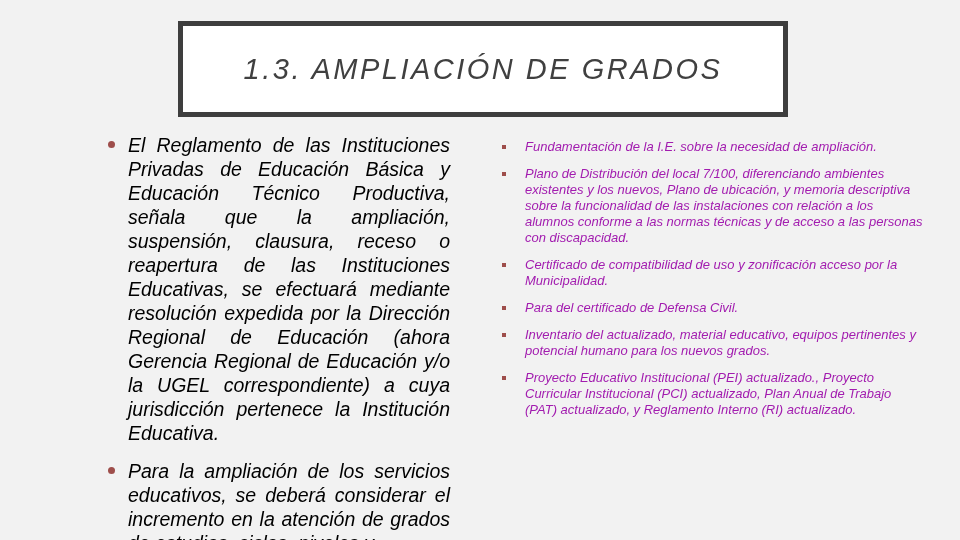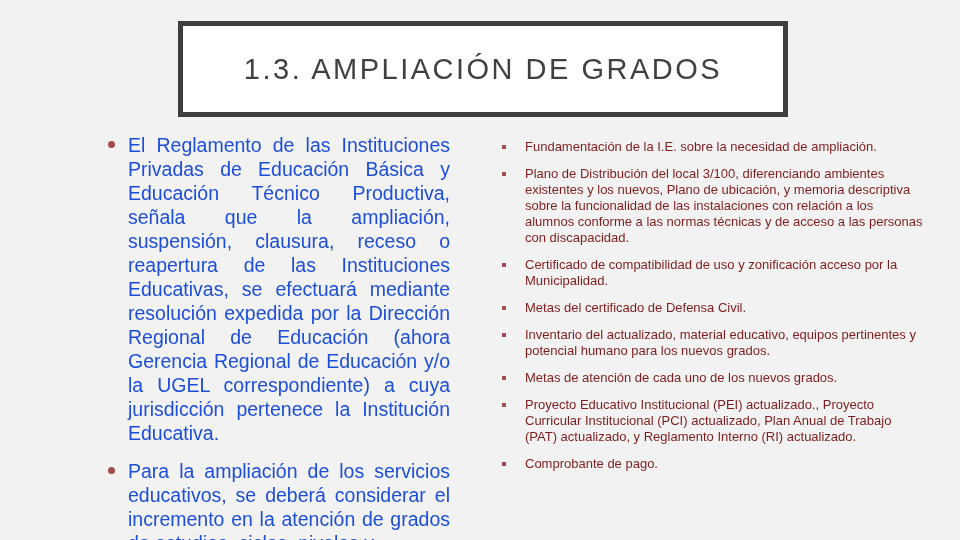--- a/index.html
+++ b/index.html
@@ -1,15 +1,15 @@
 <!DOCTYPE html>
 <html><head>
 <meta charset="utf-8">
 <style>
-  * { margin: 0; padding: 0; box-sizing: border-box; }
+  * { margin: 0; padding: 0; box-sizing: border-box; font-style: italic; }
   html, body { width: 960px; height: 540px; overflow: hidden; }
   body {
     position: relative;
     background: #F2F2F2;
     font-family: "Liberation Sans", sans-serif;
     color: #3A3A3A;
   }
   .slide {
     position: absolute;
     inset: 0;
@@ -51,21 +51,21 @@
     height: 7px;
     border-radius: 50%;
     background: #9E4E4B;
     margin: 8px 13px 0 4px;
   }
   .l-text {
     width: 322px;
     font-size: 19.5px;
     line-height: 24px;
     text-align: justify;
-    color: #1d4ed8;
+    color: #000000;
   }
   .right-column {
     position: absolute;
     left: 496px;
     top: 139px;
     width: 440px;
   }
   .r-item {
     display: flex;
     margin-bottom: 11px;
@@ -75,21 +75,21 @@
     width: 4px;
     height: 4px;
     background: #9E4E4B;
     margin: 6px 19px 0 6px;
   }
   .r-text {
     width: 400px;
     font-size: 13px;
     line-height: 16px;
     text-align: left;
-    color: #7f1d1d;
+    color: #a21caf;
   }
 </style>
 </head>
 <body>
 
 <div class="slide">
 
   <div class="title-box">
     <div class="title-text">1.3. AMPLIACIÓN DE GRADOS</div>
   </div>
@@ -105,41 +105,33 @@
     </div>
   </div>
 
   <div class="right-column">
     <div class="r-item">
       <span class="r-sq"></span>
       <div class="r-text">Fundamentación de la I.E. sobre la necesidad de ampliación.</div>
     </div>
     <div class="r-item">
       <span class="r-sq"></span>
-      <div class="r-text">Plano de Distribución del local 3/100, diferenciando ambientes existentes y los nuevos, Plano de ubicación, y memoria descriptiva sobre la funcionalidad de las instalaciones con relación a los alumnos conforme a las normas técnicas y de acceso a las personas con discapacidad.</div>
+      <div class="r-text">Plano de Distribución del local 7/100, diferenciando ambientes existentes y los nuevos, Plano de ubicación, y memoria descriptiva sobre la funcionalidad de las instalaciones con relación a los alumnos conforme a las normas técnicas y de acceso a las personas con discapacidad.</div>
     </div>
     <div class="r-item">
       <span class="r-sq"></span>
       <div class="r-text">Certificado de compatibilidad de uso y zonificación acceso por la Municipalidad.</div>
     </div>
     <div class="r-item">
       <span class="r-sq"></span>
-      <div class="r-text">Metas del certificado de Defensa Civil.</div>
+      <div class="r-text">Para del certificado de Defensa Civil.</div>
     </div>
     <div class="r-item">
       <span class="r-sq"></span>
       <div class="r-text">Inventario del actualizado, material educativo, equipos pertinentes y potencial humano para los nuevos grados.</div>
     </div>
     <div class="r-item">
       <span class="r-sq"></span>
-      <div class="r-text">Metas de atención de cada uno de los nuevos grados.</div>
-    </div>
-    <div class="r-item">
-      <span class="r-sq"></span>
       <div class="r-text">Proyecto Educativo Institucional (PEI) actualizado., Proyecto Curricular Institucional (PCI) actualizado, Plan Anual de Trabajo (PAT) actualizado, y Reglamento Interno (RI) actualizado.</div>
-    </div>
-    <div class="r-item">
-      <span class="r-sq"></span>
-      <div class="r-text">Comprobante de pago.</div>
     </div>
   </div>
 
 </div>
 
 </body></html>

